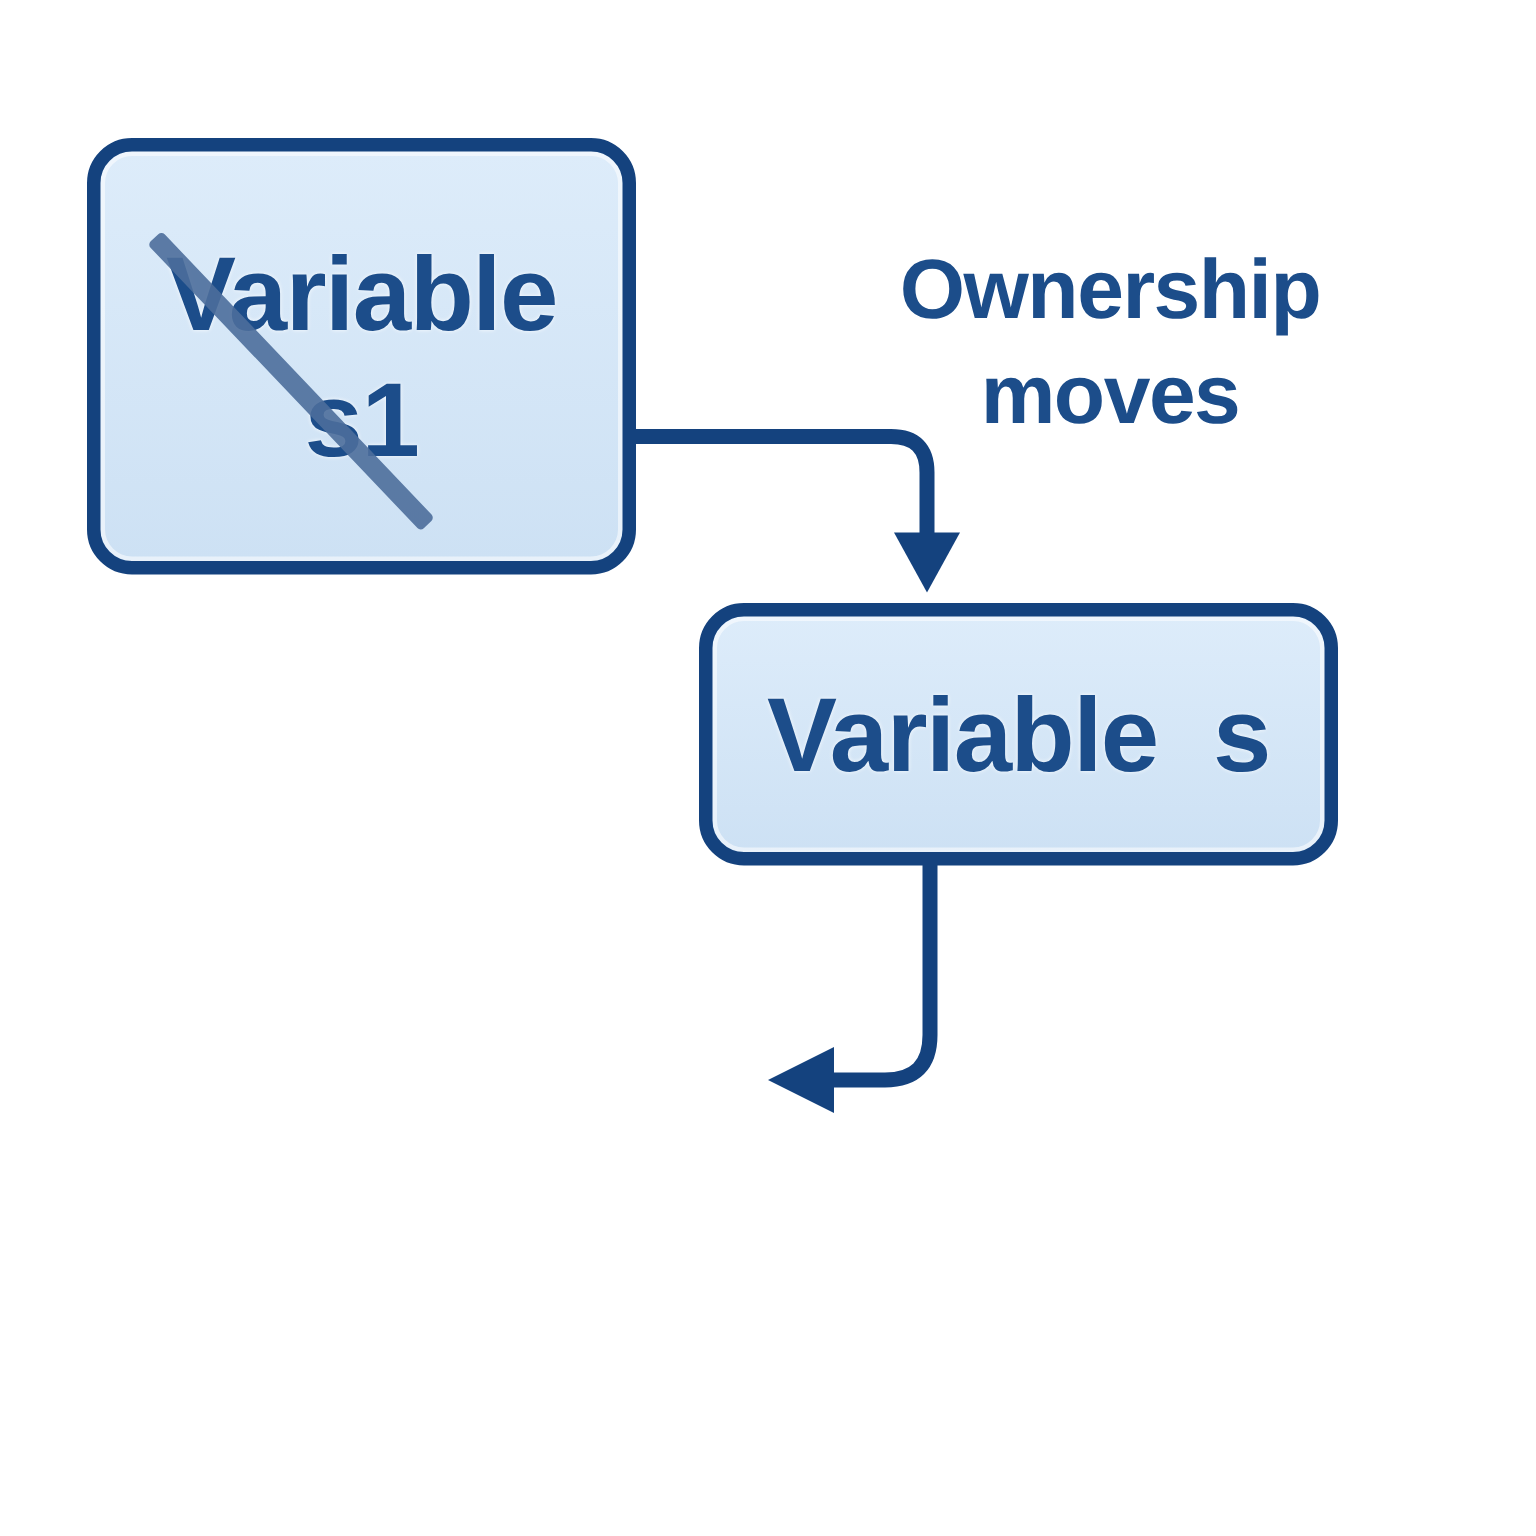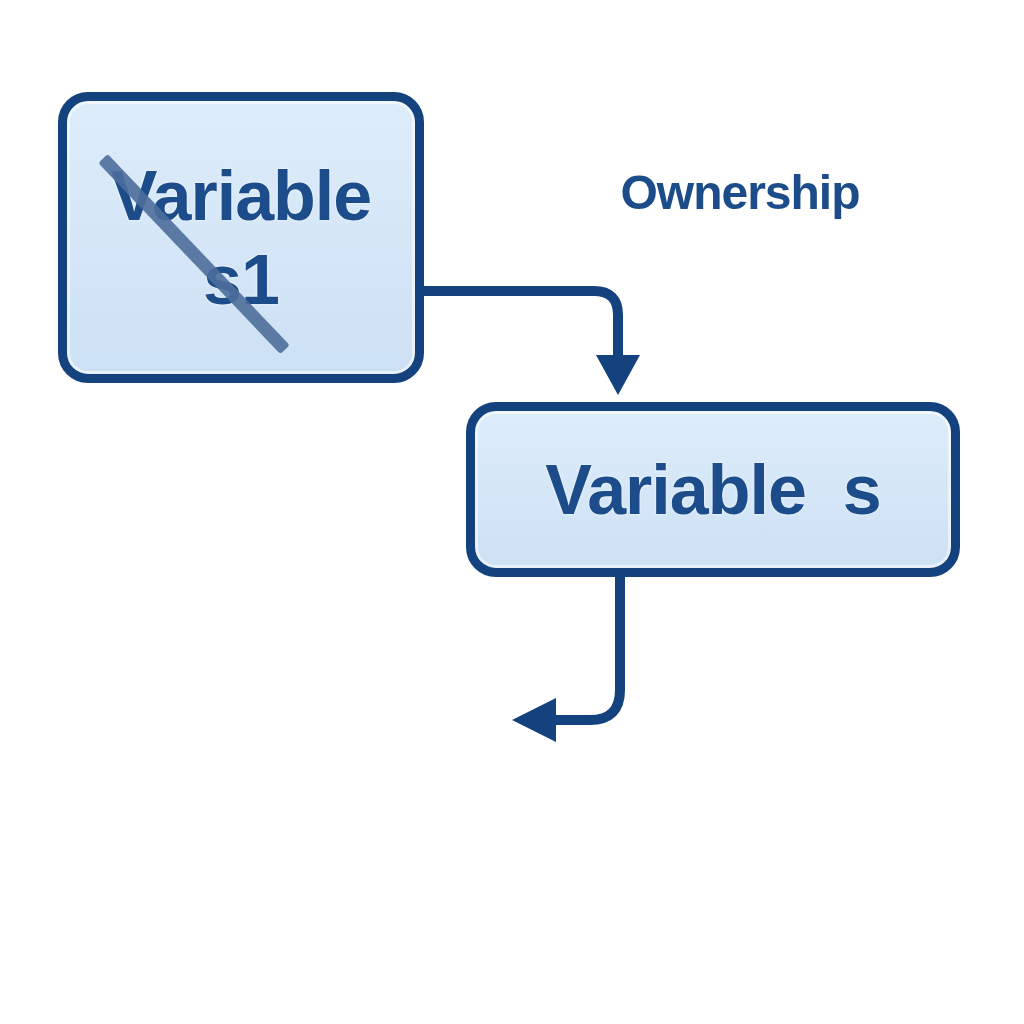--- a/index.html
+++ b/index.html
@@ -33,21 +33,21 @@
     letter-spacing: -1px;
     text-shadow: 0 0 3px rgba(255,255,255,0.9);
   }
   .node .big-line {
     font-size: 70px;
     line-height: 84px;
     white-space: pre;
   }
 
   .box-s1 { left: 58px; top: 92px; width: 366px; height: 291px; }
-  .box-s  { left: 466px; top: 402px; width: 494px; height: 175px; }
+  .box-s  { left: 466px; top: 402px; width: 426px; height: 175px; }
 
   .box-string {
     left: 60px; top: 626px; width: 448px; height: 307px;
     justify-content: flex-start;
     padding-top: 42px;
     gap: 38px;
   }
   .box-string .title { font-size: 72px; line-height: 80px; }
 
   .hello-box {
@@ -86,21 +86,21 @@
 
   
   .ownership-label {
     position: absolute;
     left: 545px;
     top: 158px;
     width: 390px;
     text-align: center;
     color: #1c4d8a;
     font-weight: bold;
-    font-size: 48px;
+    font-size: 56px;
     line-height: 70px;
     letter-spacing: -1px;
   }
 
   
   .connectors {
     position: absolute;
     inset: 0;
     width: 1024px;
     height: 1024px;
@@ -134,20 +134,21 @@
   </svg>
 
   <div class="node box-s1">
     <div class="big-line">Variable</div>
     <div class="big-line">s1</div>
   </div>
   <div class="strike"></div>
 
   <div class="ownership-label">
     <div>Ownership</div>
+    <div>moves</div>
   </div>
 
   <div class="node box-s">
     <div class="big-line">Variable  s</div>
   </div>
 
 
 </div>
 
 </body></html>

